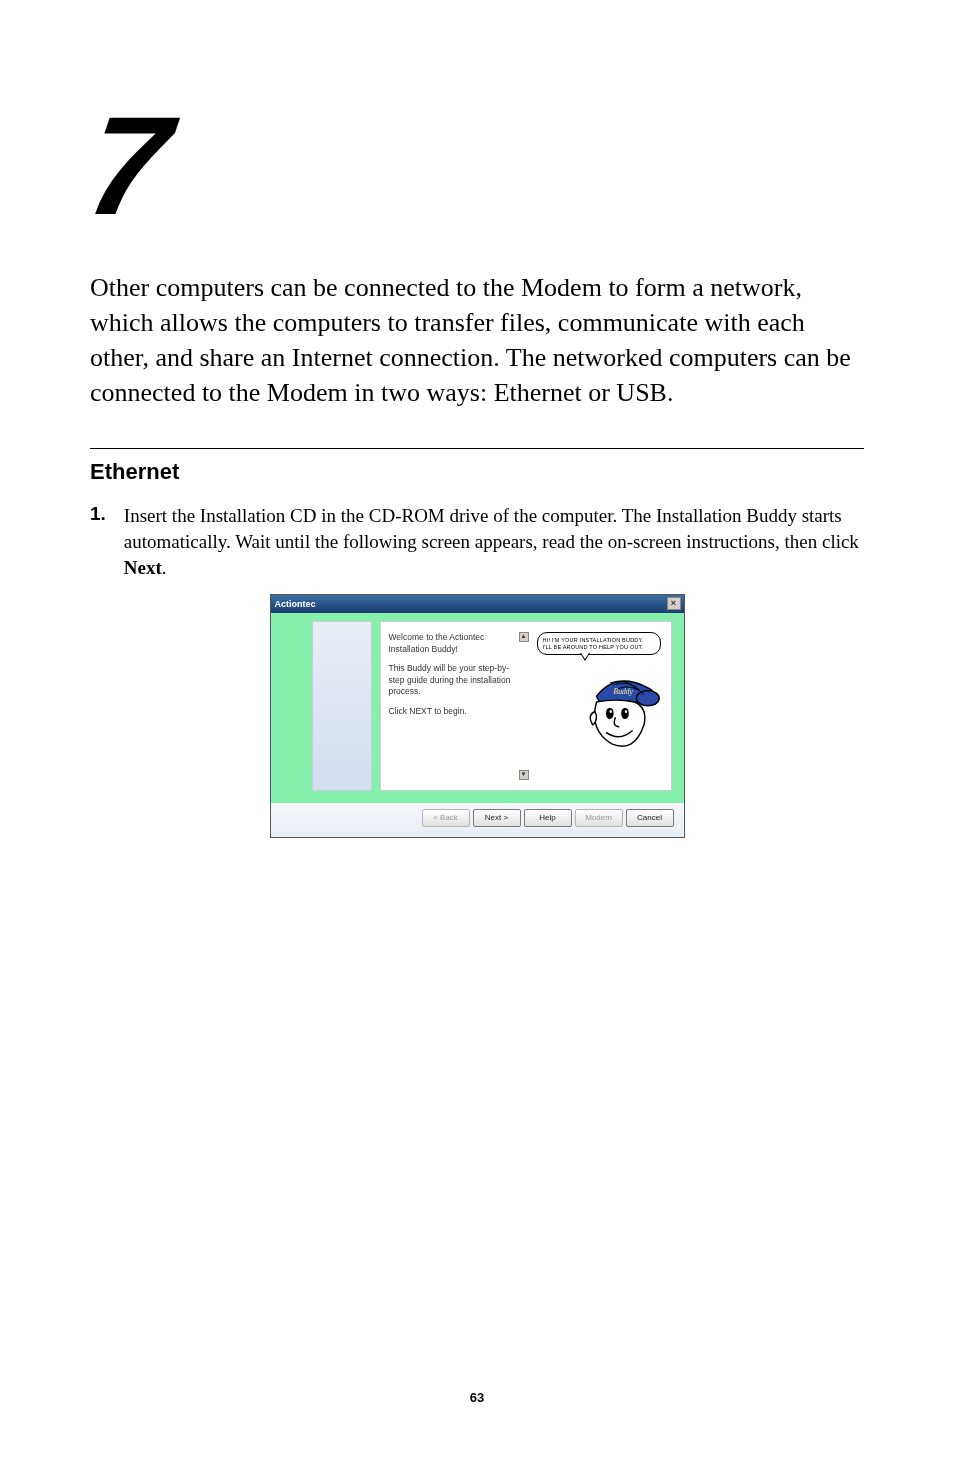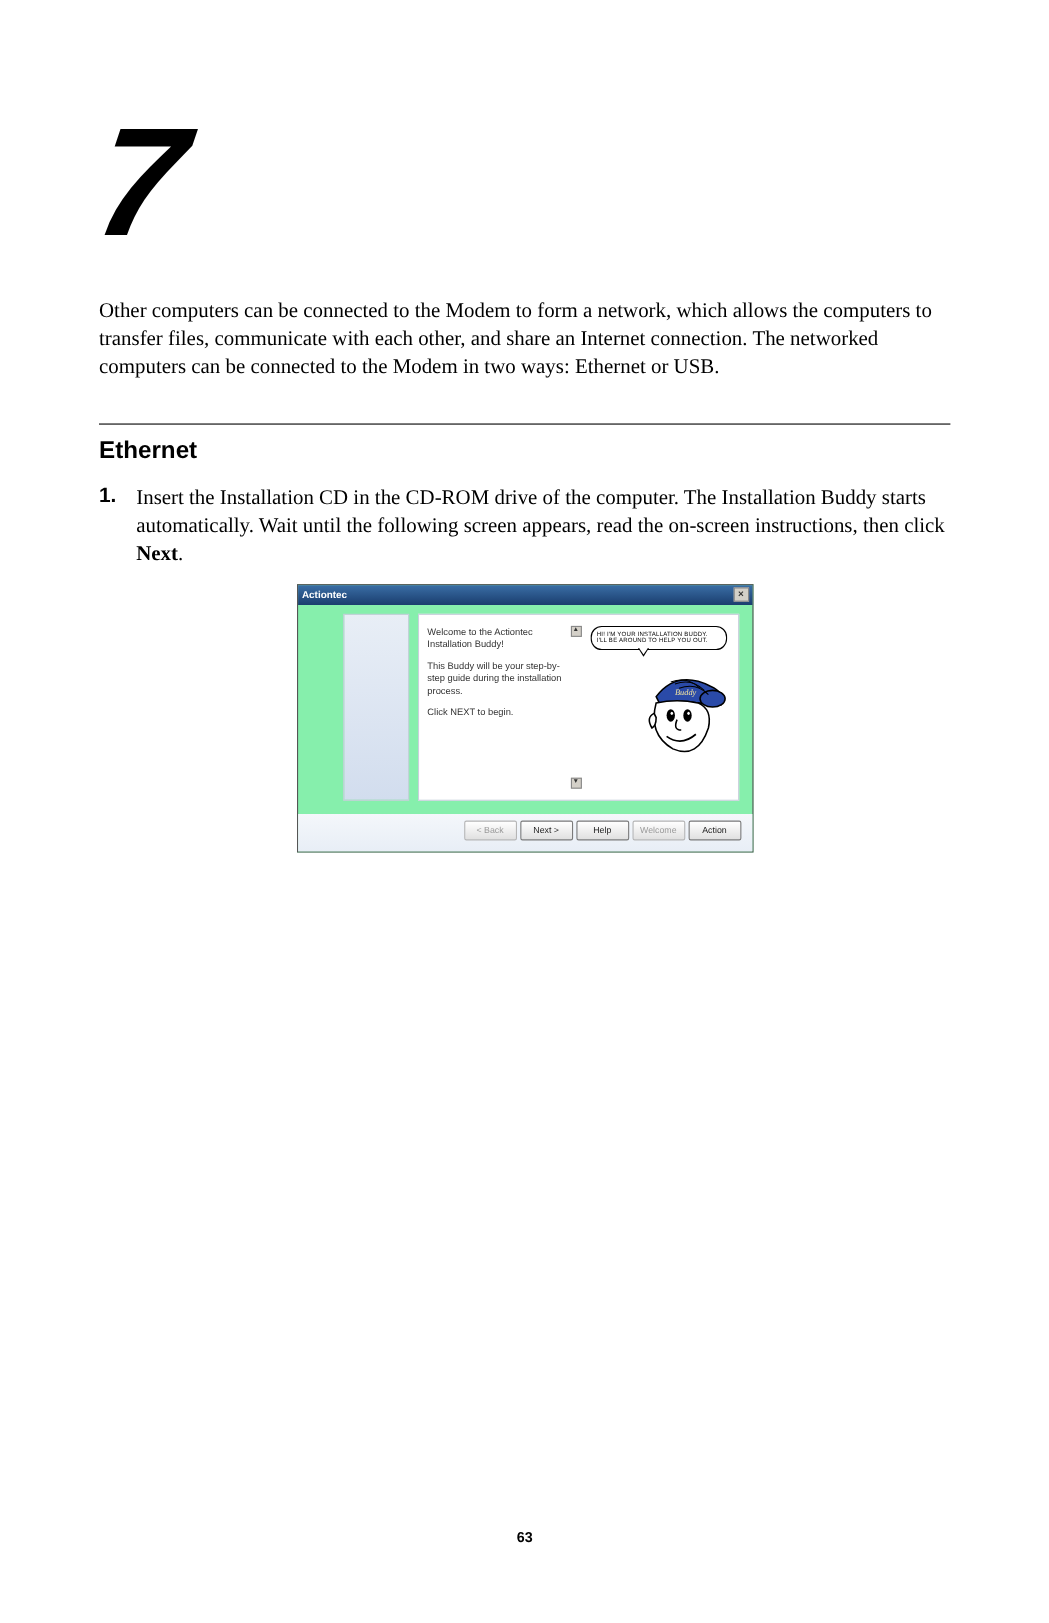--- a/index.html
+++ b/index.html
@@ -33,21 +33,21 @@
     font-family: 'Myriad Pro', 'Helvetica Neue', Arial, sans-serif;
     font-weight: 900;
     font-style: italic;
     font-size: 140px;
     line-height: 0.8;
     color: #000;
     transform: skewX(-8deg);
     margin-right: -4px;
   }
   .intro-para {
-    font-size: 19px;
+    font-size: 26px;
     line-height: 1.35;
     color: #000;
     margin-bottom: 38px;
   }
   hr.section-rule {
     border: none;
     border-top: 1px solid #000;
     margin-bottom: 10px;
   }
   .section-heading {
@@ -319,21 +319,21 @@
 
               <path d="M28 50 Q20 54 26 64 Q30 62 30 54 Z" fill="#fff" stroke="#000" stroke-width="1.5"></path>
             </svg>
           </div>
         </div>
       </div>
       <div class="button-bar">
         <div class="winbtn disabled">&lt; Back</div>
         <div class="winbtn">Next &gt;</div>
         <div class="winbtn">Help</div>
-        <div class="winbtn disabled">Welcome</div>
-        <div class="winbtn">Action</div>
+        <div class="winbtn disabled">Modem</div>
+        <div class="winbtn">Cancel</div>
       </div>
     </div>
   </div>
 
 </div>
 
 <div class="page-footer">63</div>
 
 </body></html>

